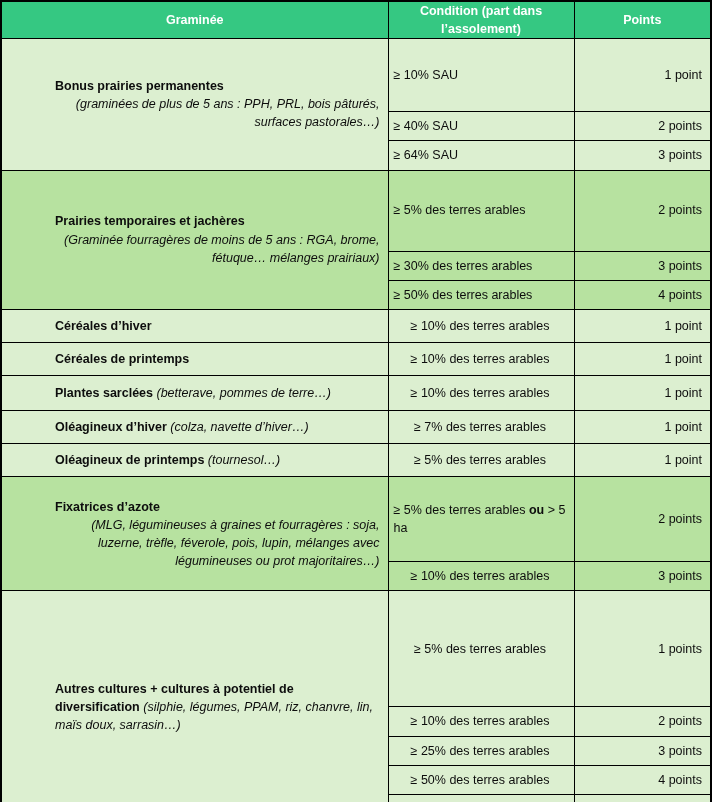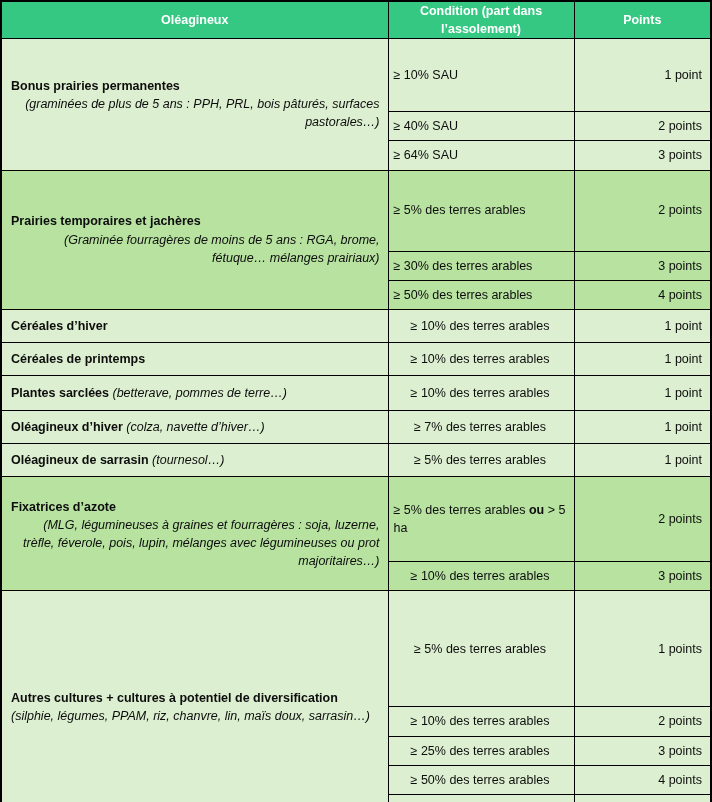--- a/index.html
+++ b/index.html
@@ -47,20 +47,21 @@
   }
 
   
   .bg-light { background: #dcefd0; }
   .bg-dark  { background: #b7e2a0; }
 
   
   .cat-cell {
     padding: 7px 8px 7px 9px;
     text-align: left;
+    margin-left: 44px;
   }
   .cond-cell {
     padding: 5px 7px 5px 5px;
   }
   .points-cell {
     padding: 5px 8px 5px 5px;
     text-align: right;
     margin-left: 12px;
   }
   .cond-center {
@@ -76,21 +77,21 @@
 
 <table class="eco-table">
   <colgroup>
     <col class="col-cat">
     <col class="col-cond">
     <col class="col-points">
   </colgroup>
 
   <thead>
     <tr>
-      <th>Oléagineux</th>
+      <th>Graminée</th>
       <th>Condition (part dans l’assolement)</th>
       <th>Points</th>
     </tr>
   </thead>
 
   <tbody>
 
     <tr>
       <td class="bg-light" rowspan="3">
         <div class="cat-cell">
@@ -207,21 +208,21 @@
         <div class="cond-cell cond-center">≥ 7% des terres arables</div>
       </td>
       <td class="bg-light">
         <div class="points-cell">1 point</div>
       </td>
     </tr>
 
     <tr>
       <td class="bg-light" style="height:21px">
         <div class="cat-cell">
-          <span class="nm">Oléagineux de sarrasin</span>
+          <span class="nm">Oléagineux de printemps</span>
           <span class="it">(tournesol…)</span>
         </div>
       </td>
       <td class="bg-light">
         <div class="cond-cell cond-center">≥ 5% des terres arables</div>
       </td>
       <td class="bg-light">
         <div class="points-cell">1 point</div>
       </td>
     </tr>

